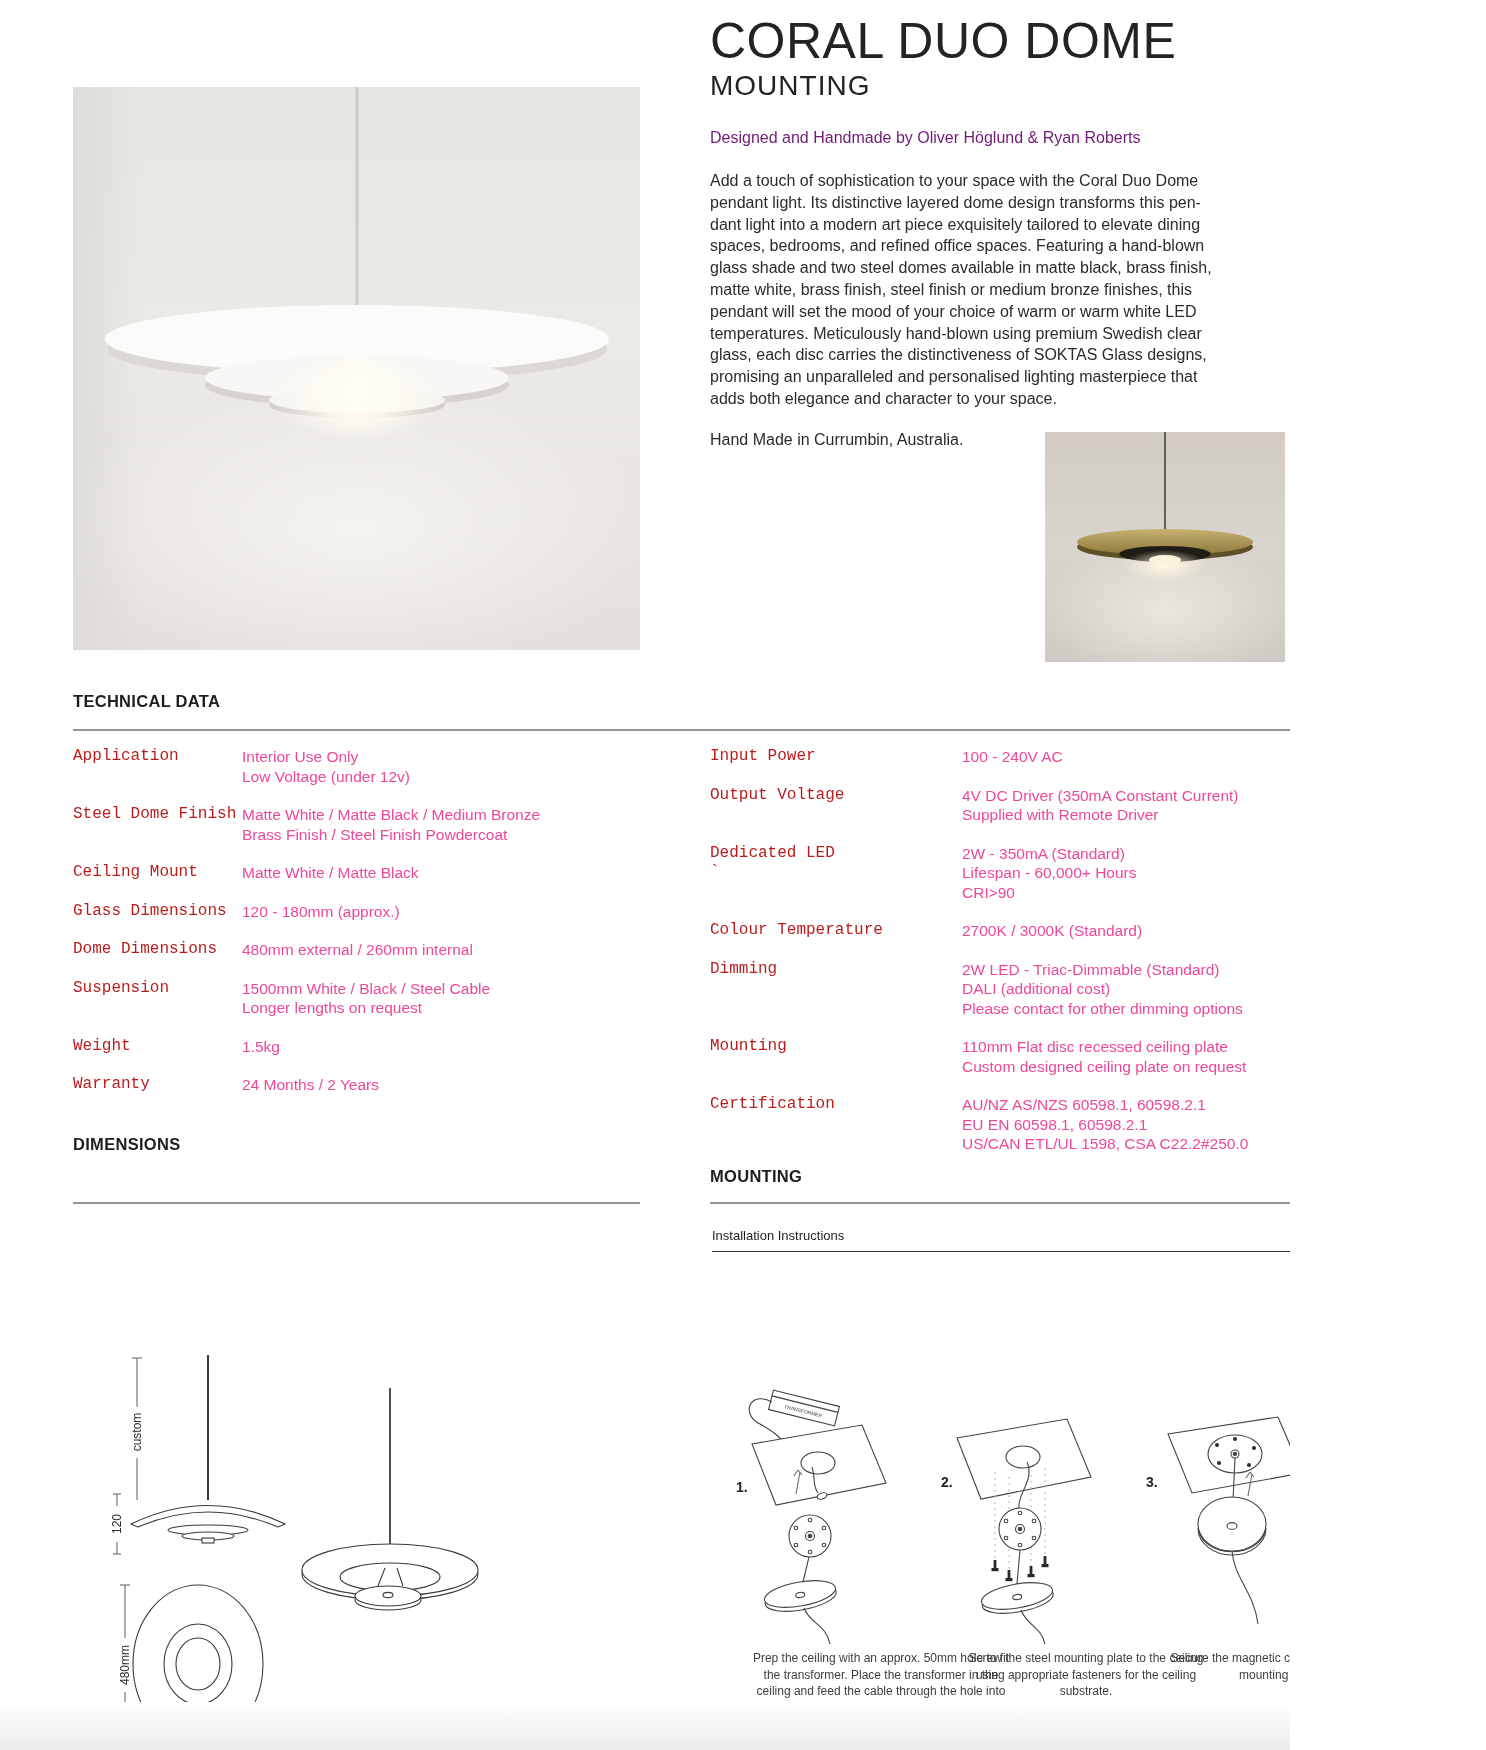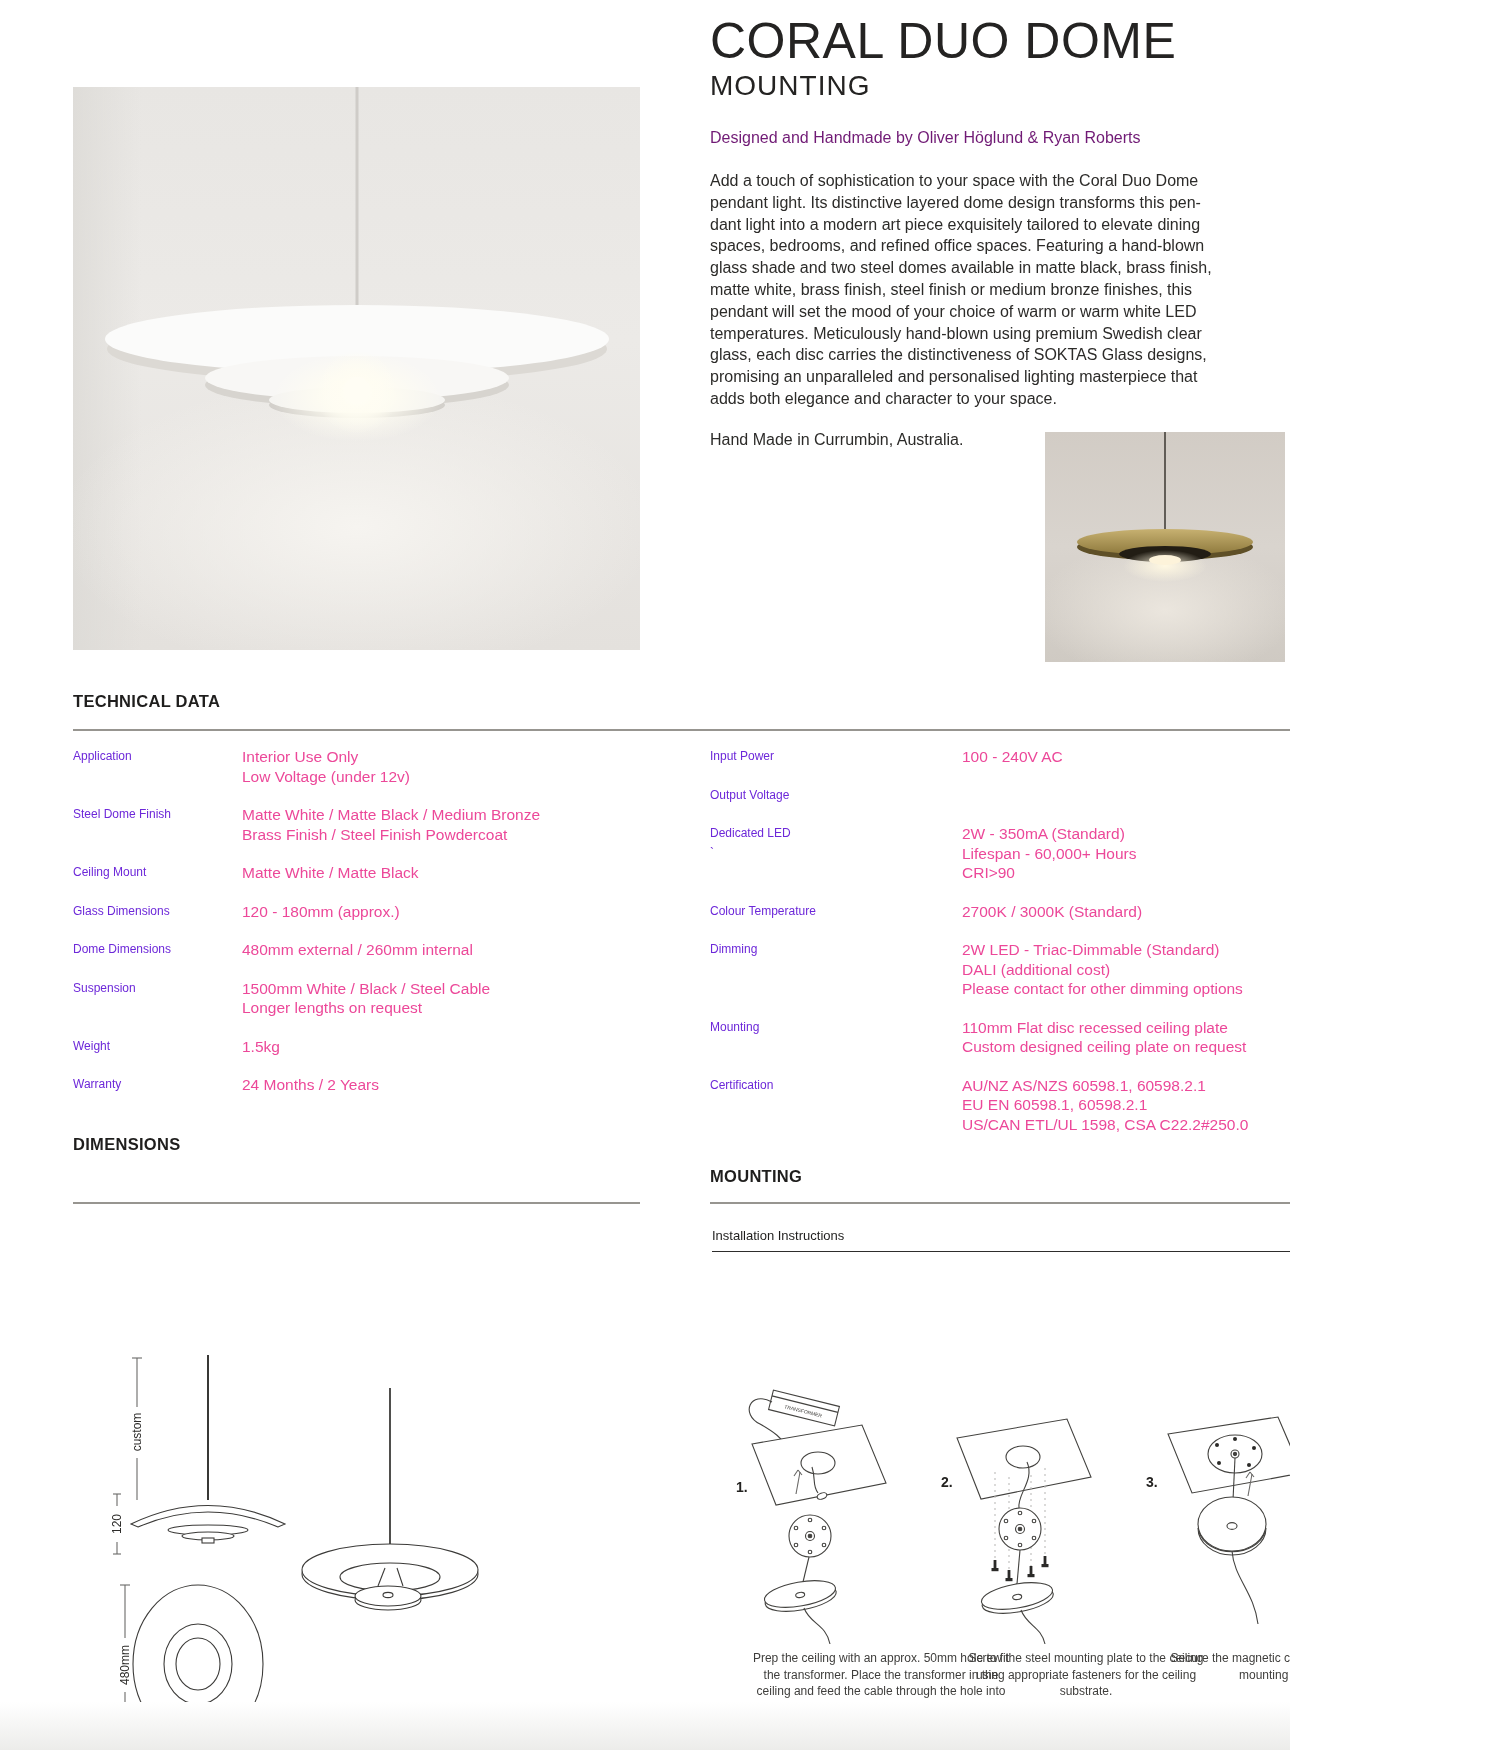--- a/index.html
+++ b/index.html
@@ -15,21 +15,21 @@
   .credit{font-size:16px;margin-top:27px;color:#701a75;}
   .description{font-size:16px;line-height:21.8px;margin-top:23px;color:#2c2b29;}
   .origin{font-size:16px;margin-top:21px;color:#2c2b29;}
   
   .section-title{font-size:16.5px;font-weight:700;letter-spacing:.3px;color:#1f1e1d;}
   .rule{height:2px;background:#979590;}
   .thin-rule{height:1px;background:#2e2d2c;}
   
   .spec-col{display:flex;flex-direction:column;}
   .spec-row{display:flex;margin-bottom:19px;}
-  .spec-label{flex:none;font-size:12px;line-height:19.5px;color:#6d28d9;}
+  .spec-label{flex:none;font-size:16px;line-height:19.5px;color:#b91c1c;font-family:Liberation Mono, monospace;}
   .spec-col.left .spec-label{width:169px;}
   .spec-col.right .spec-label{width:252px;}
   .spec-value{font-size:15.5px;line-height:19.5px;color:#ec4899;}
   
   .caption{font-size:12px;line-height:16.5px;color:#3f3e3c;text-align:center;}
   .caption .note{margin-top:16px;}
   .install-title{font-size:13px;font-weight:400;color:#1f1e1d;}
   .bottom-shade{background:linear-gradient(#ffffff 0%,#ececea 100%);}
   svg{display:block;}
 </style>
@@ -171,20 +171,22 @@
       </div>
   </div>
 
   <div class="abs spec-col right" style="left:710px;top:747px;width:640px;">
     <div class="spec-row">
         <div class="spec-label pre">Input Power</div>
         <div class="spec-value pre">100 - 240V AC</div>
       </div>
     <div class="spec-row">
         <div class="spec-label pre">Output Voltage</div>
+        <div class="spec-value pre">4V DC Driver (350mA Constant Current)
+Supplied with Remote Driver</div>
       </div>
     <div class="spec-row">
         <div class="spec-label pre">Dedicated LED
 `</div>
         <div class="spec-value pre">2W - 350mA (Standard)
 Lifespan - 60,000+ Hours
 CRI&gt;90</div>
       </div>
     <div class="spec-row">
         <div class="spec-label pre">Colour Temperature</div>

